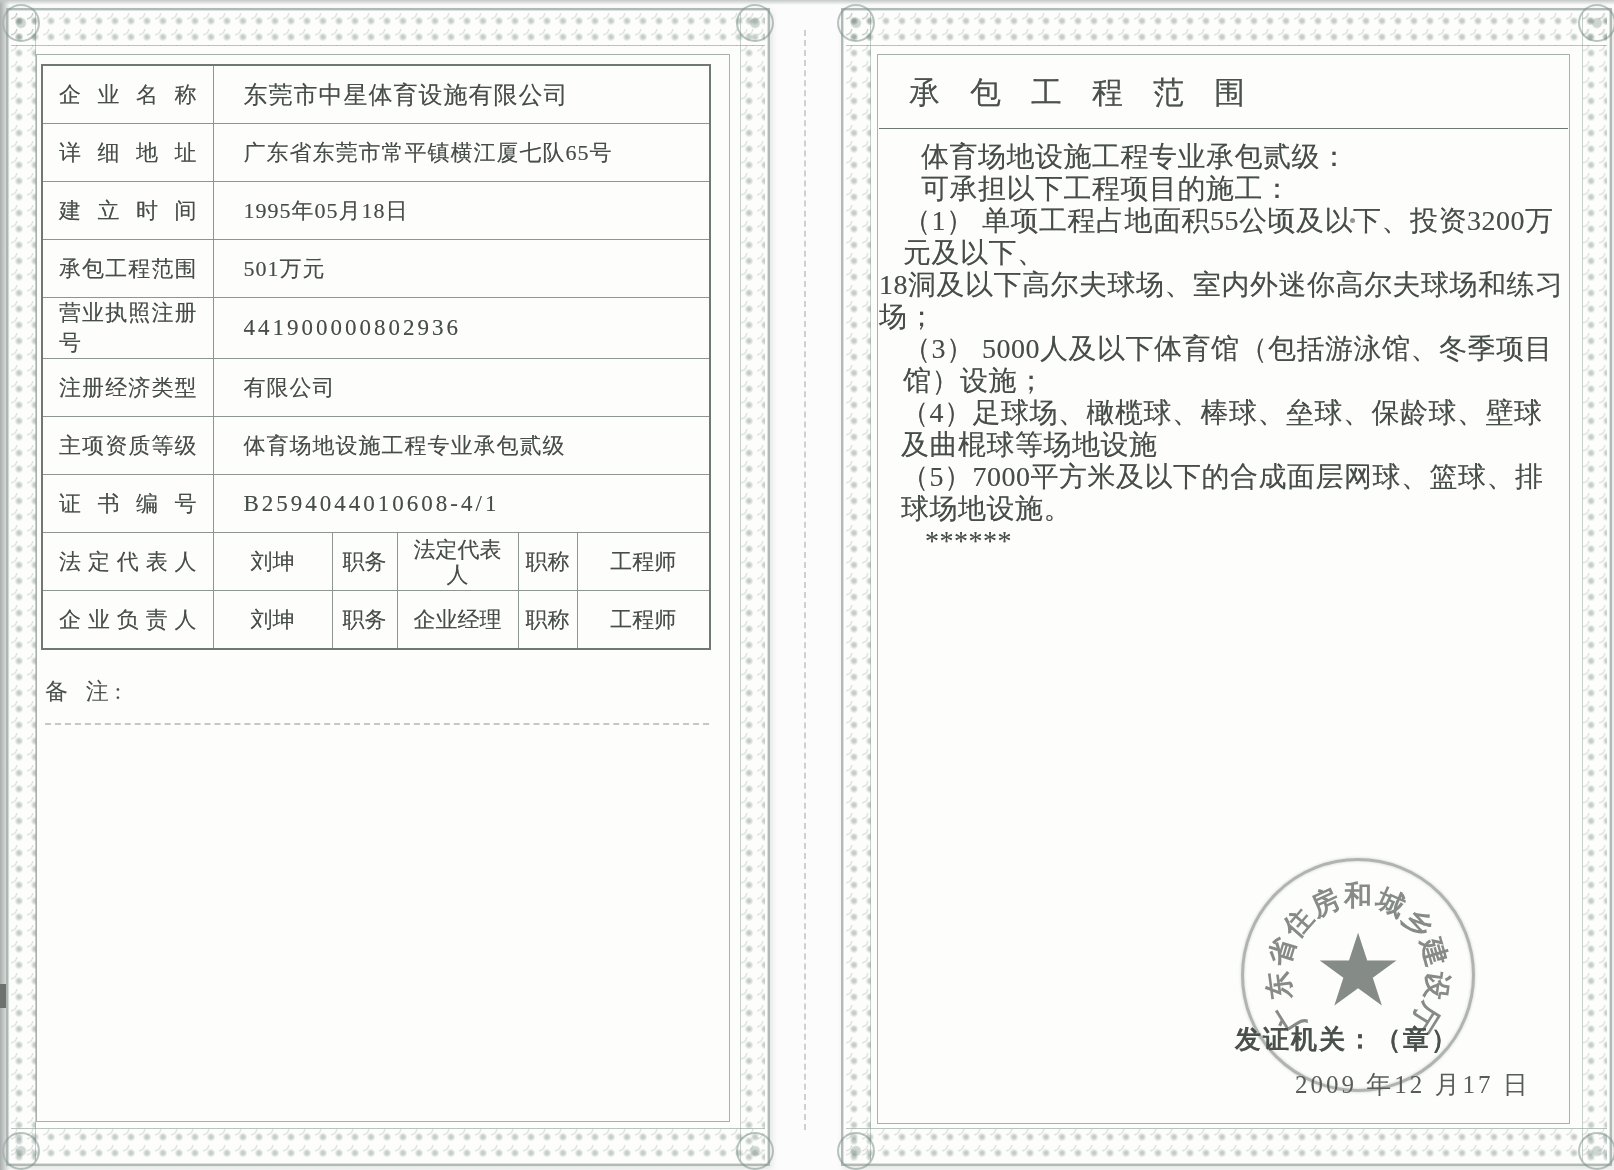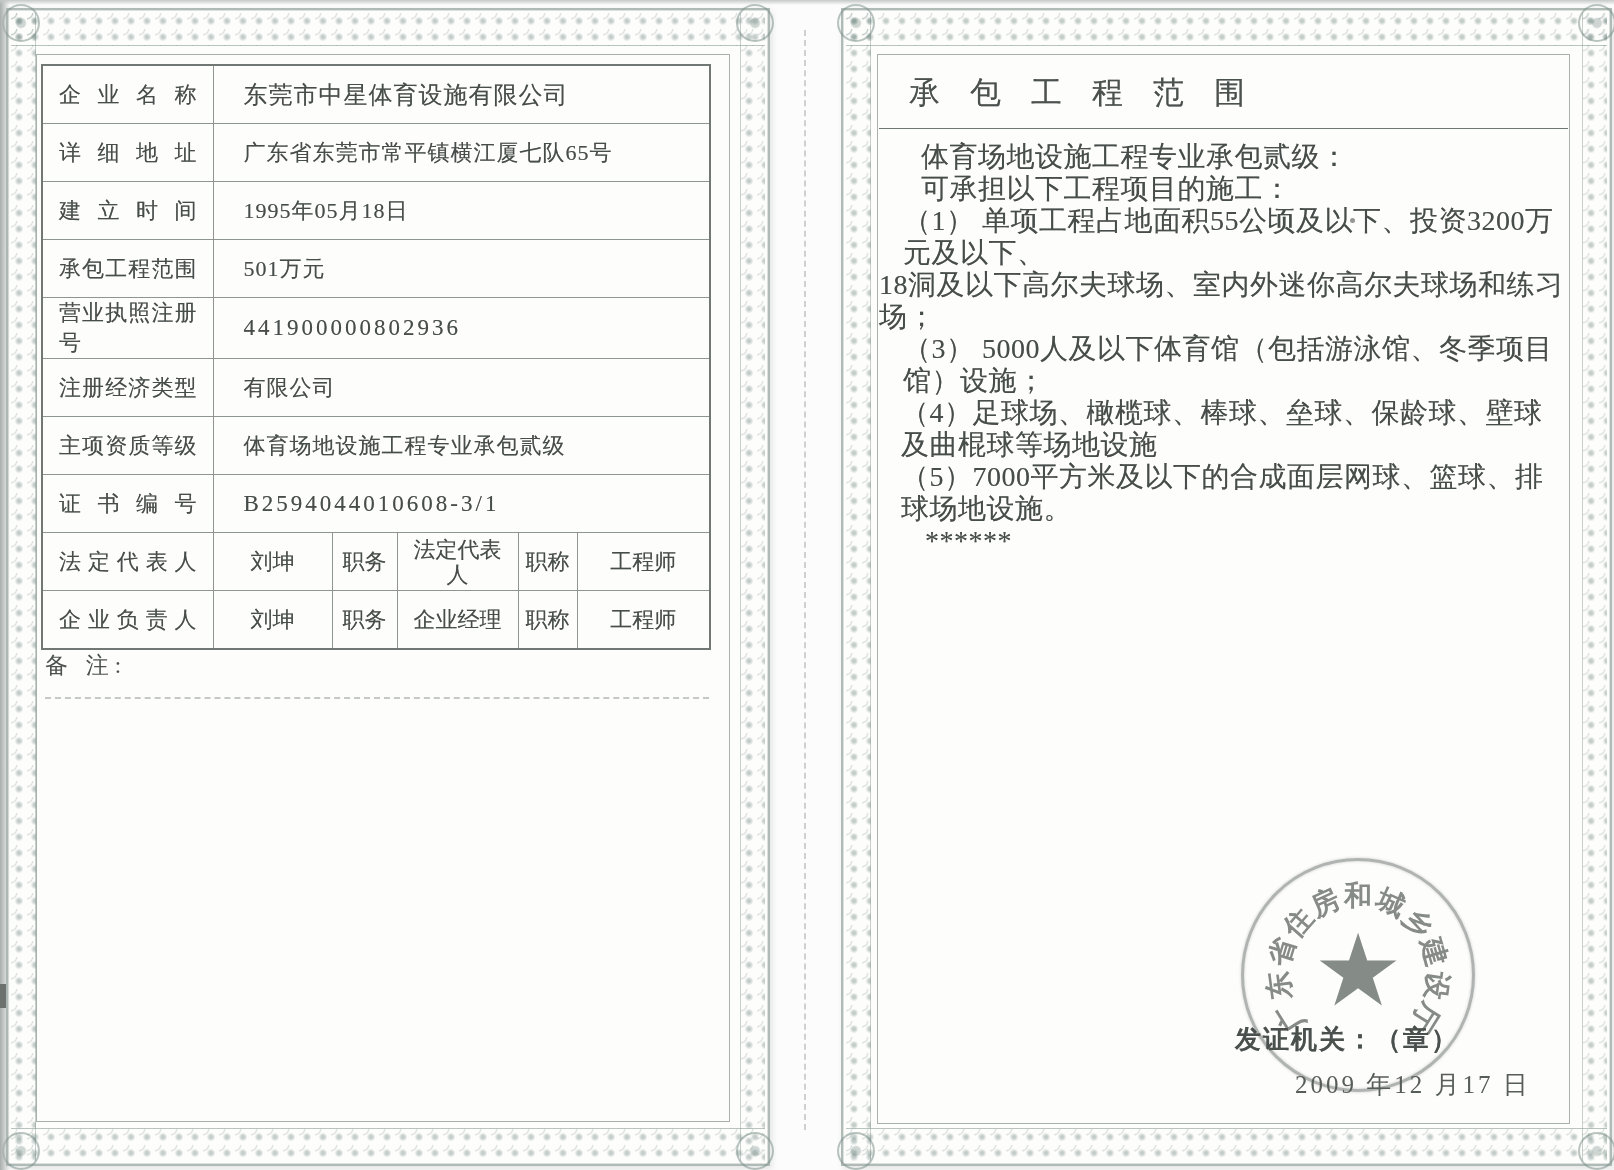--- a/index.html
+++ b/index.html
@@ -47,21 +47,21 @@
   table.info td{border:1px solid #8d9491;height:55px;vertical-align:middle;
     font-size:22px;color:#474d4a;text-shadow:0 0 .5px rgba(70,76,73,.45);}
   td.lbl{text-align:justify;text-align-last:justify;padding:0 16px;font-size:21px;color:#4b514e;}
   td.val{padding-left:30px;letter-spacing:1px;}
   tr.r1 td.val{font-size:24px;}
   tr.r5 td.val, tr.r8 td.val{letter-spacing:3px;font-size:23px;}
   td.c{text-align:center;}
   td.duty{text-align:center;padding:0 14px;line-height:25px;}
   td.mini{text-align:center;font-size:21px;padding:0 2px;}
   
-  .remark{position:relative;margin-left:6px;}
+  .remark{position:relative;margin-top:26px;margin-left:6px;}
   .remark-label{font-size:23px;letter-spacing:6px;color:#4b514e;}
   .remark-line{margin-top:16px;border-top:2px dashed rgba(150,157,153,.55);width:664px;}
   
   .rp-title{margin:16px 0 0 0;text-align:left;font-size:31px;font-weight:500;
     letter-spacing:30px;padding-left:30px;color:#4b514e;text-shadow:0 0 .5px rgba(70,76,73,.5);}
   .title-rule{margin-top:14px;border-top:1.5px solid #6f7673;width:100%;}
   .rp-body{margin-top:12px;font-size:28px;line-height:32px;color:#474d4a;
     text-shadow:0 0 .5px rgba(70,76,73,.45);}
   .rp-body .ln{letter-spacing:.5px;font-weight:500;}
   .ln-0,.ln-1{font-weight:700;margin-left:42px;}
@@ -142,21 +142,21 @@
         <tr class="r6">
           <td class="lbl">注册经济类型</td>
           <td class="val" colspan="5">有限公司</td>
         </tr>
         <tr class="r7">
           <td class="lbl">主项资质等级</td>
           <td class="val" colspan="5">体育场地设施工程专业承包贰级</td>
         </tr>
         <tr class="r8">
           <td class="lbl">证书编号</td>
-          <td class="val" colspan="5">B2594044010608-3/1</td>
+          <td class="val" colspan="5">B2594044010608-4/1</td>
         </tr>
         <tr>
           <td class="lbl">法定代表人</td>
           <td class="c">刘坤</td>
           <td class="mini">职务</td>
           <td class="duty">法定代表人</td>
           <td class="mini">职称</td>
           <td class="c">工程师</td>
         </tr>
         <tr>

